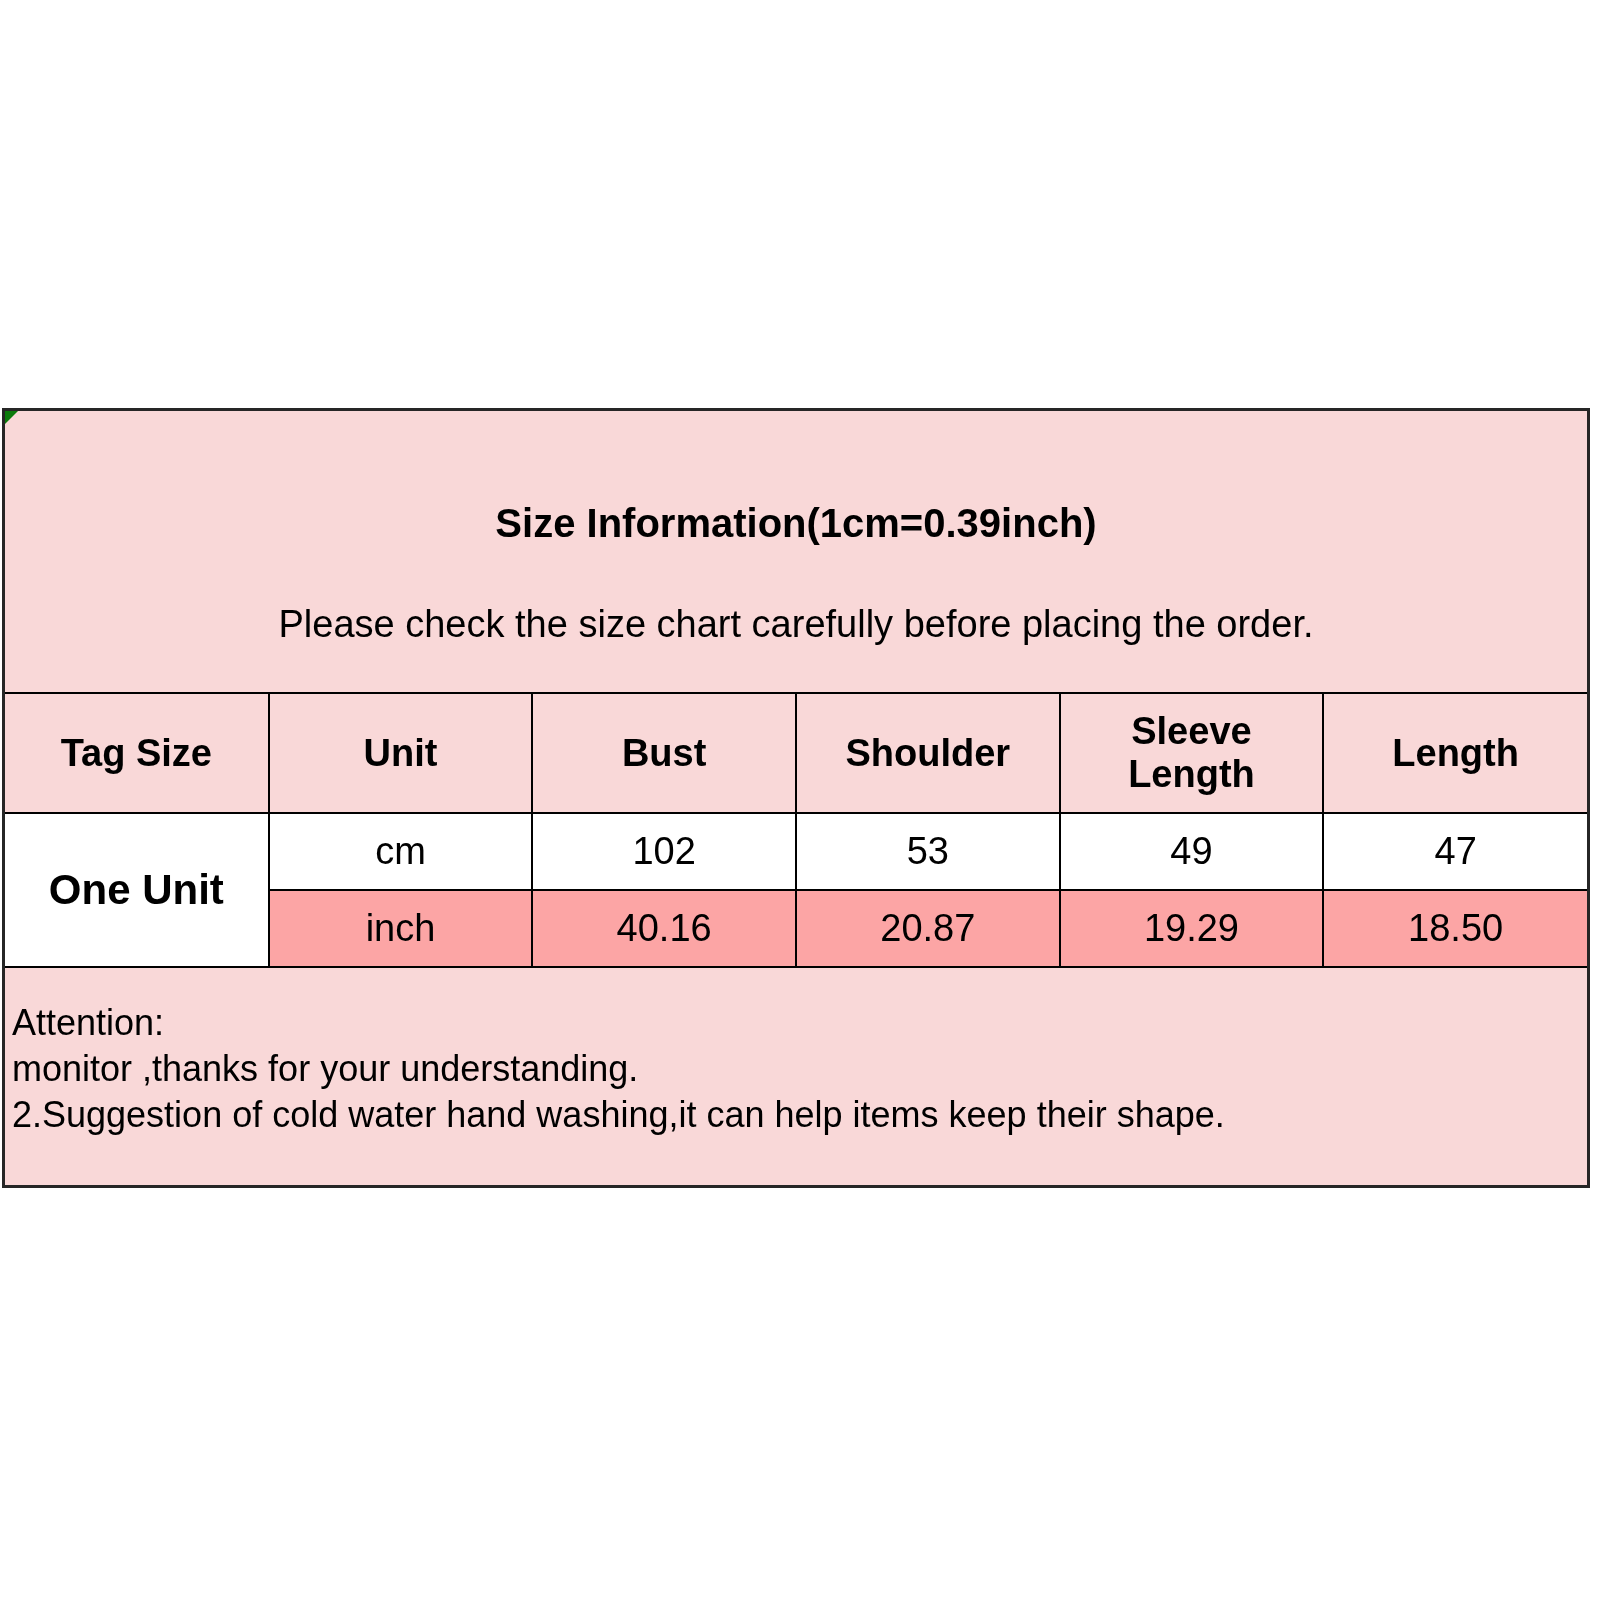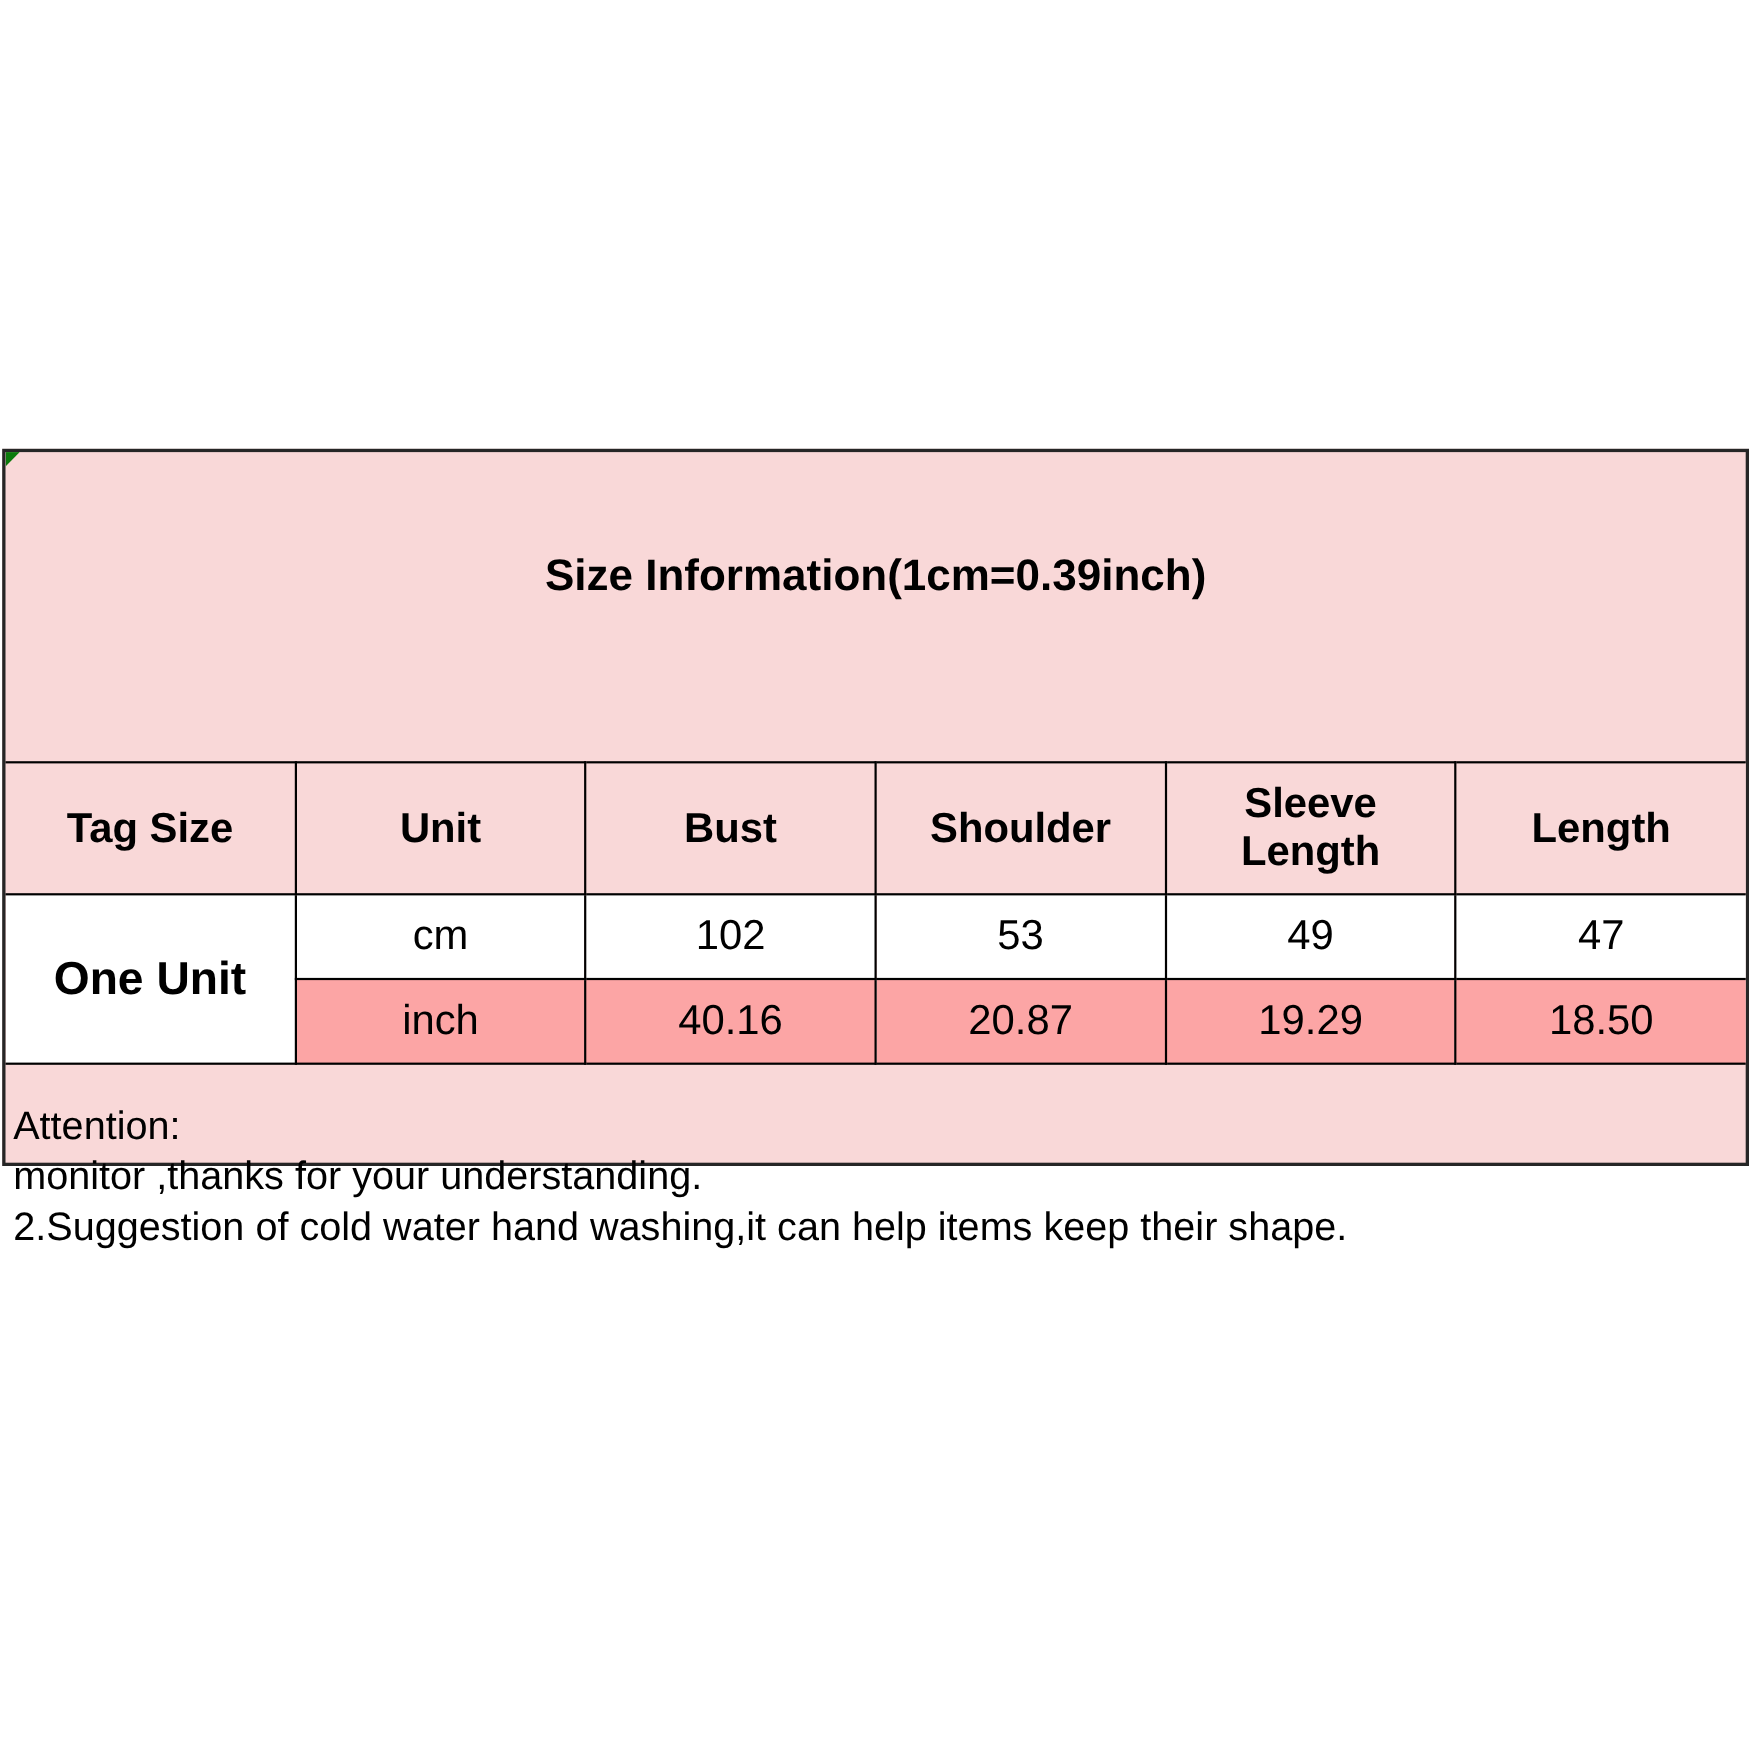--- a/index.html
+++ b/index.html
@@ -1,21 +1,21 @@
 <!DOCTYPE html>
 <html><head>
 <meta charset="utf-8">
 <style>
   html, body { margin:0; padding:0; background:#ffffff; }
   .canvas {
     position:relative; width:1600px; height:1600px; background:#ffffff;
     overflow:hidden; font-family:"Liberation Sans","DejaVu Sans",sans-serif; color:#000;
   }
   .panel {
-    position:absolute; left:2px; top:408px; width:1588px; height:652px;
+    position:absolute; left:2px; top:408px; width:1588px; height:780px;
     box-sizing:border-box; border:3px solid #262626; background:#f9d8d8;
   }
   .corner-marker {
     position:absolute; left:0; top:0; width:13px; height:13px;
     clip-path:polygon(0 0, 100% 0, 0 100%);
   }
   .title {
     position:absolute; left:0; right:0; top:90px; text-align:center;
     font-size:40px; font-weight:bold; line-height:44px;
   }
@@ -52,20 +52,21 @@
 </head>
 <body>
 
 <div class="canvas">
   <div class="panel">
 
     <div class="corner-marker" style="background:#0b7a0b;"></div>
 
     <div class="title">Size Information(1cm=0.39inch)</div>
 
+    <div class="subtitle">Please check the size chart carefully before placing the order.</div>
 
     <table class="size-table">
       <thead>
         <tr>
           <th>Tag Size</th>
           <th>Unit</th>
           <th>Bust</th>
           <th>Shoulder</th>
           <th>Sleeve Length</th>
           <th>Length</th>

